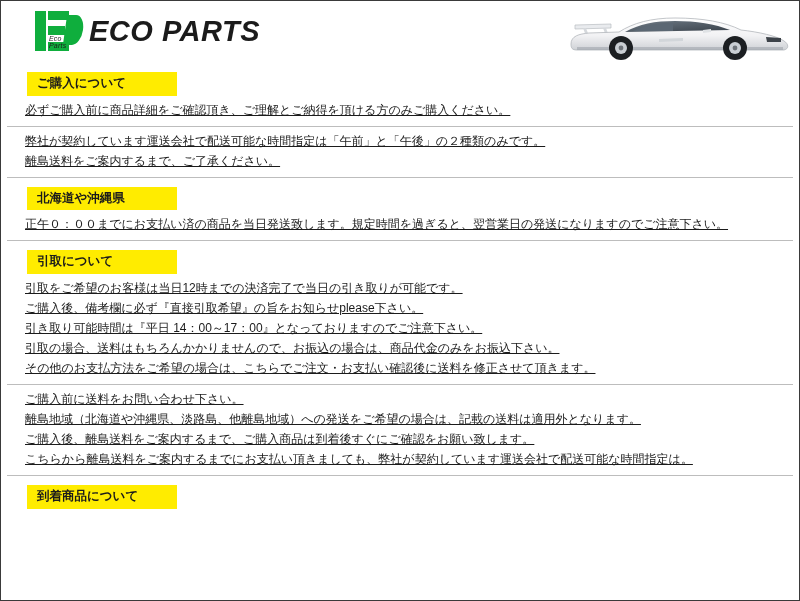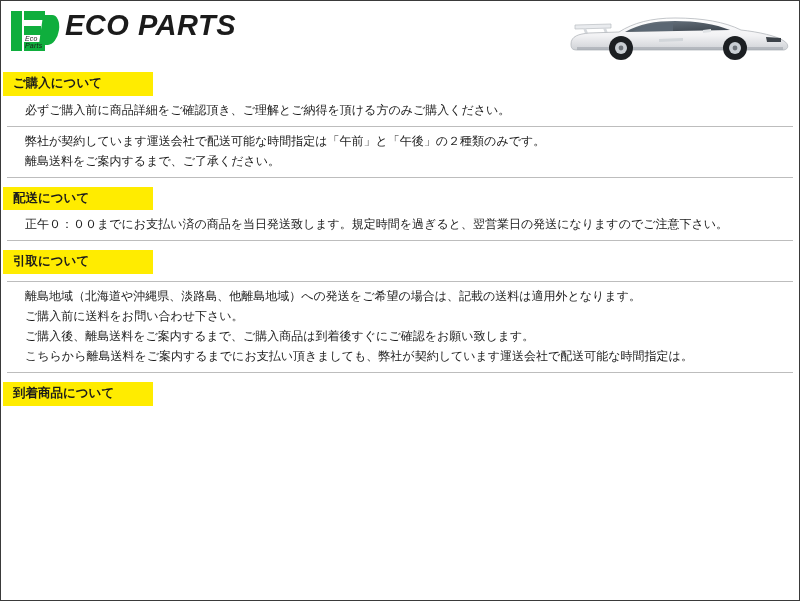--- a/index.html
+++ b/index.html
@@ -24,23 +24,24 @@
 
   
   .header {
     position: relative;
     height: 62px;
     background: #ffffff;
     overflow: hidden;
   }
   .logo-wrap {
     position: absolute;
-    left: 10px;
+    left: 34px;
     top: 10px;
     display: flex;
+    align-items: center;
   }
   .logo-mark {
     position: relative;
     width: 46px;
     height: 40px;
     margin-right: 8px;
   }
   .logo-mark .bar {
     position: absolute;
     background: #0fae3d;
@@ -91,33 +92,34 @@
     color: #1b1b1b;
     font-size: 12.5px;
     font-weight: bold;
     padding: 4px 10px 4px 10px;
     margin: 0;
     line-height: 1.25;
     min-width: 150px;
     box-sizing: border-box;
   }
   .sec-head-row {
-    padding-left: 2px;
+    padding-left: 26px;
     margin-top: 9px;
   }
   .sec-head-row:first-child { margin-top: 8px; }
 
   .body-block {
     padding: 5px 16px 0 24px;
   }
   .body-block p {
     margin: 0 0 2px 0;
     font-size: 12px;
     line-height: 1.5;
     color: #1b1b1b;
+    text-decoration: underline;
   }
 
   hr.div {
     border: none;
     border-top: 1px solid #bdbdbd;
     margin: 7px 0 0 0;
   }
   .rule-wrap { padding: 0 6px; }
 </style>
 </head>
@@ -190,39 +192,46 @@
 
   <div class="body-block">
     <p>弊社が契約しています運送会社で配送可能な時間指定は「午前」と「午後」の２種類のみです。</p>
     <p>離島送料をご案内するまで、ご了承ください。</p>
   </div>
   <div class="rule-wrap">
       <hr class="div">
     </div>
 
   <div class="sec-head-row">
-    <div class="sec-head">配送について</div>
+    <div class="sec-head">北海道や沖縄県</div>
   </div>
   <div class="body-block">
     <p>正午０：００までにお支払い済の商品を当日発送致します。規定時間を過ぎると、翌営業日の発送になりますのでご注意下さい。</p>
   </div>
   <div class="rule-wrap">
       <hr class="div">
     </div>
 
   <div class="sec-head-row">
     <div class="sec-head">引取について</div>
   </div>
-  <div class="rule-wrap">
-      <hr class="div">
-    </div>
-
-  <div class="body-block">
+  <div class="body-block">
+    <p>引取をご希望のお客様は当日12時までの決済完了で当日の引き取りが可能です。</p>
+    <p>ご購入後、備考欄に必ず『直接引取希望』の旨をお知らせplease下さい。</p>
+    <p>引き取り可能時間は『平日 14：00～17：00』となっておりますのでご注意下さい。</p>
+    <p>引取の場合、送料はもちろんかかりませんので、お振込の場合は、商品代金のみをお振込下さい。</p>
+    <p>その他のお支払方法をご希望の場合は、こちらでご注文・お支払い確認後に送料を修正させて頂きます。</p>
+  </div>
+  <div class="rule-wrap">
+      <hr class="div">
+    </div>
+
+  <div class="body-block">
+    <p>ご購入前に送料をお問い合わせ下さい。</p>
     <p>離島地域（北海道や沖縄県、淡路島、他離島地域）への発送をご希望の場合は、記載の送料は適用外となります。</p>
-    <p>ご購入前に送料をお問い合わせ下さい。</p>
     <p>ご購入後、離島送料をご案内するまで、ご購入商品は到着後すぐにご確認をお願い致します。</p>
     <p>こちらから離島送料をご案内するまでにお支払い頂きましても、弊社が契約しています運送会社で配送可能な時間指定は。</p>
   </div>
   <div class="rule-wrap">
       <hr class="div">
     </div>
 
   <div class="sec-head-row">
     <div class="sec-head">到着商品について</div>
   </div>

